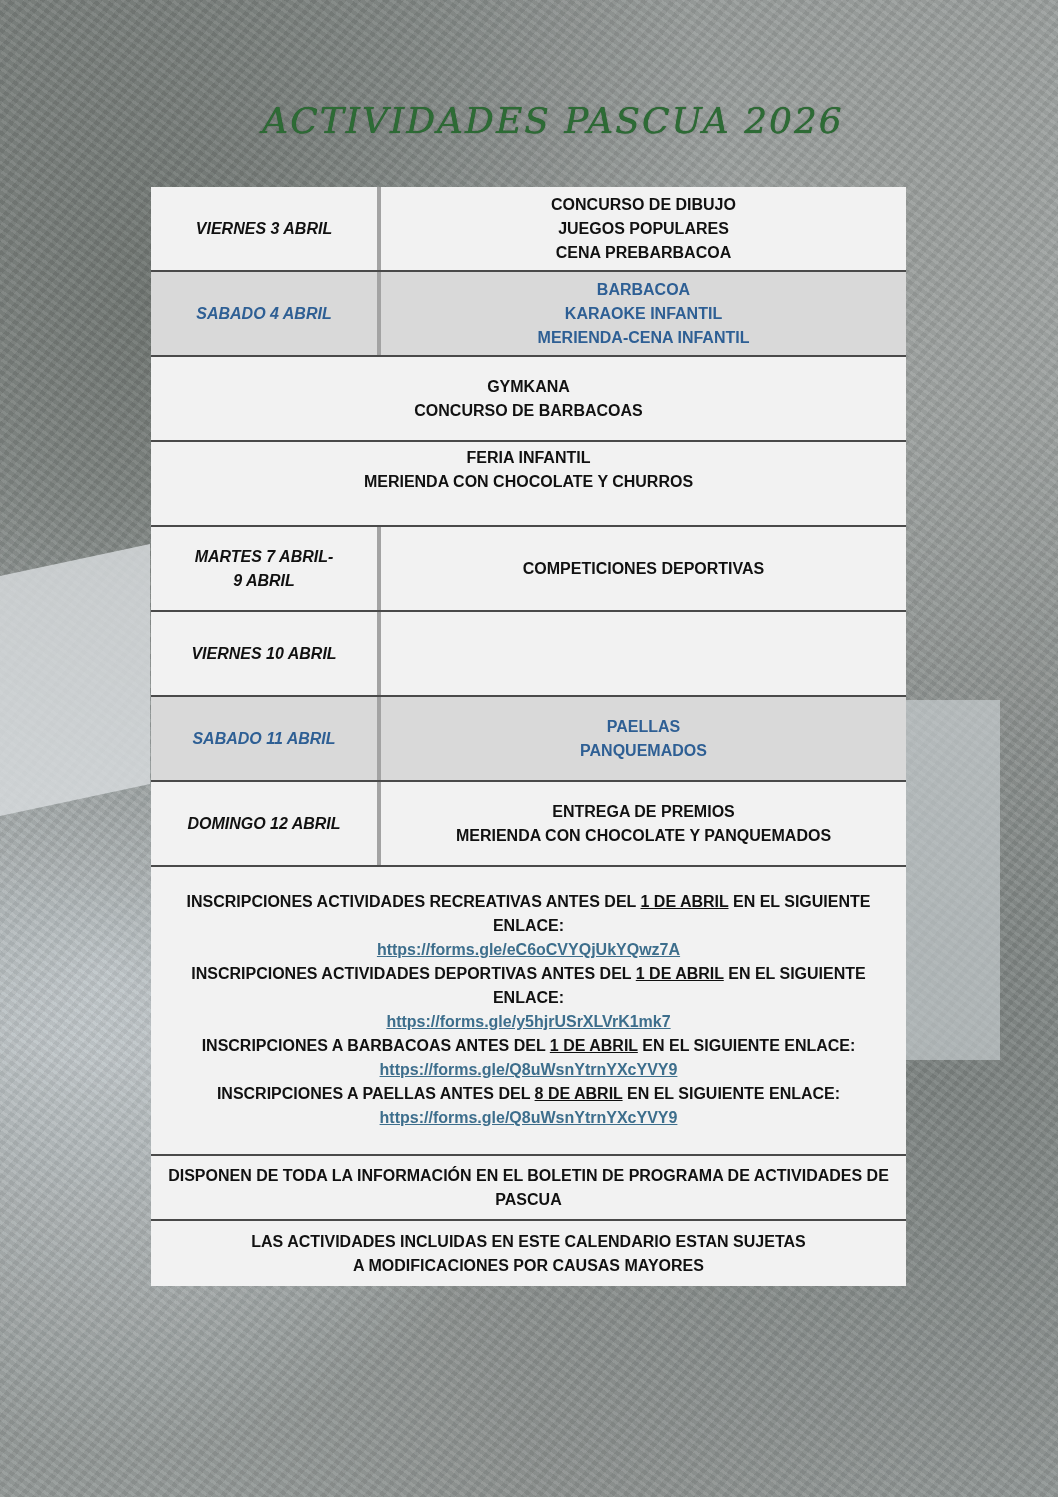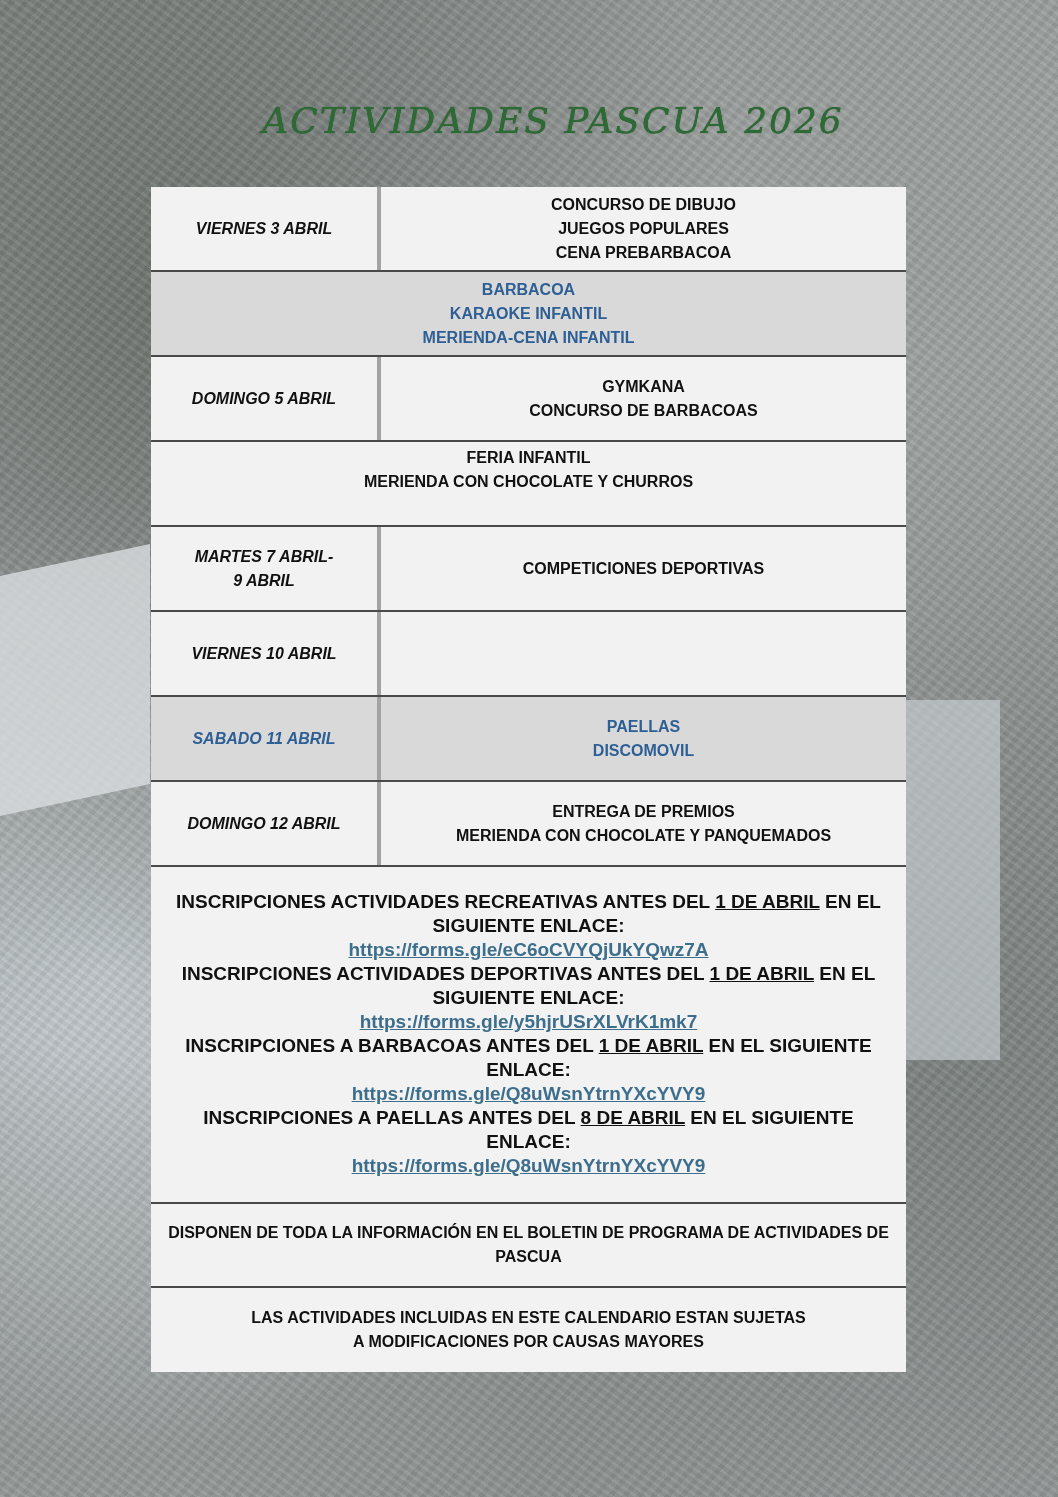--- a/index.html
+++ b/index.html
@@ -46,26 +46,26 @@
   .row.alt .cell { color: #2e5f94; }
   .cell {
     display: flex; flex-direction: column; justify-content: center; align-items: center;
     text-align: center; font-weight: bold; font-size: 16px; line-height: 24px;
     color: #111;
   }
   .date-cell { width: 230px; border-right: 4px solid #a3a3a3; box-sizing: border-box; font-style: italic; }
   .act-cell { flex: 1; }
   .info-row {
     border-bottom: 2px solid #4a4a4a; padding: 23px 10px 24px; box-sizing: border-box;
-    text-align: center; font-weight: bold; font-size: 19px; line-height: 24px; color: #111;
+    text-align: center; font-weight: bold; font-size: 16px; line-height: 24px; color: #111;
   }
   .info-row u { text-decoration: underline; }
   .link { color: #3d6e8c; text-decoration: underline; display: block; }
   .note-row {
-    height: 84px; display: flex; flex-direction: column; justify-content: center;
+    height: 65px; display: flex; flex-direction: column; justify-content: center;
     text-align: center; font-weight: bold; font-size: 16px; line-height: 24px; color: #111;
     border-bottom: 2px solid #4a4a4a; box-sizing: border-box; padding: 0 10px;
   }
   .note-row.last { border-bottom: none; }
 </style>
 </head>
 <body>
 
 <div class="bg-texture"></div>
 <div class="pool-left"></div>
@@ -80,31 +80,31 @@
         <span>VIERNES 3 ABRIL</span>
       </div>
     <div class="cell act-cell">
       <span>CONCURSO DE DIBUJO</span>
         <span>JUEGOS POPULARES</span>
         <span>CENA PREBARBACOA</span>
     </div>
   </div>
 
   <div class="row alt">
+    <div class="cell date-cell">
+        <span>SABADO 4 ABRIL</span>
+      </div>
     <div class="cell act-cell">
       <span>BARBACOA</span>
         <span>KARAOKE INFANTIL</span>
         <span>MERIENDA-CENA INFANTIL</span>
     </div>
   </div>
 
   <div class="row">
-    <div class="cell date-cell">
-        <span>DOMINGO 5 ABRIL</span>
-      </div>
     <div class="cell act-cell">
       <span>GYMKANA</span>
         <span>CONCURSO DE BARBACOAS</span>
     </div>
   </div>
 
   <div class="row">
     <div class="cell act-cell" style="justify-content:flex-start;padding-top:4px;">
       <span>FERIA INFANTIL</span>
         <span>MERIENDA CON CHOCOLATE Y CHURROS</span>
@@ -126,21 +126,21 @@
         <span>VIERNES 10 ABRIL</span>
       </div>
   </div>
 
   <div class="row alt">
     <div class="cell date-cell">
         <span>SABADO 11 ABRIL</span>
       </div>
     <div class="cell act-cell">
       <span>PAELLAS</span>
-        <span>DISCOMOVIL</span>
+        <span>PANQUEMADOS</span>
     </div>
   </div>
 
   <div class="row">
     <div class="cell date-cell">
         <span>DOMINGO 12 ABRIL</span>
       </div>
     <div class="cell act-cell">
       <span>ENTREGA DE PREMIOS</span>
         <span>MERIENDA CON CHOCOLATE Y PANQUEMADOS</span>

